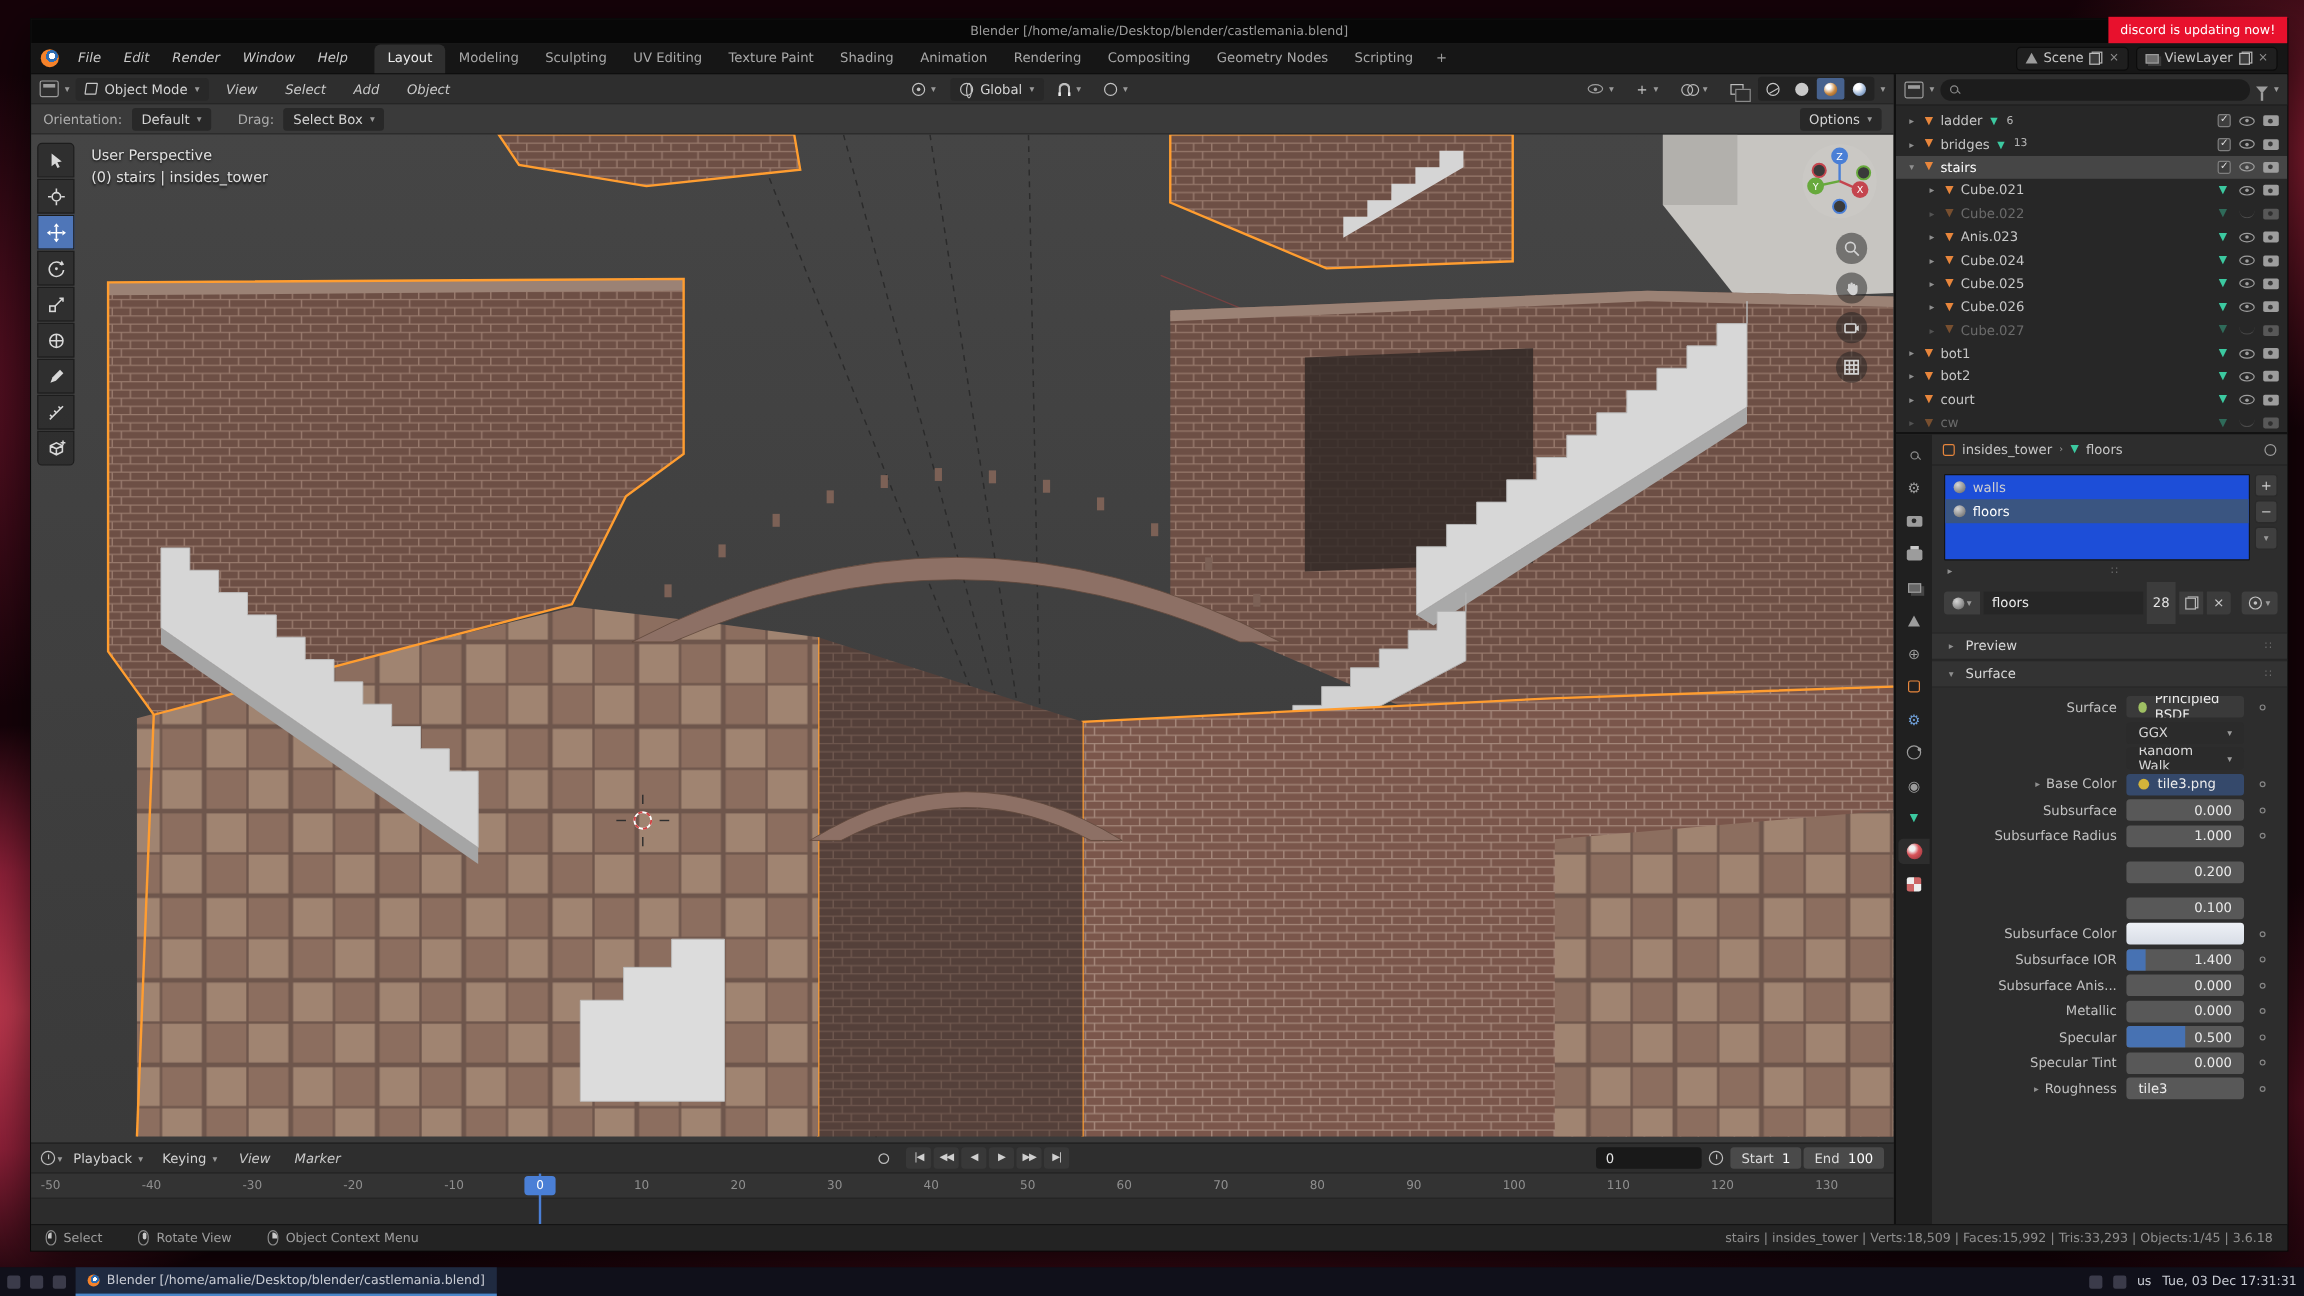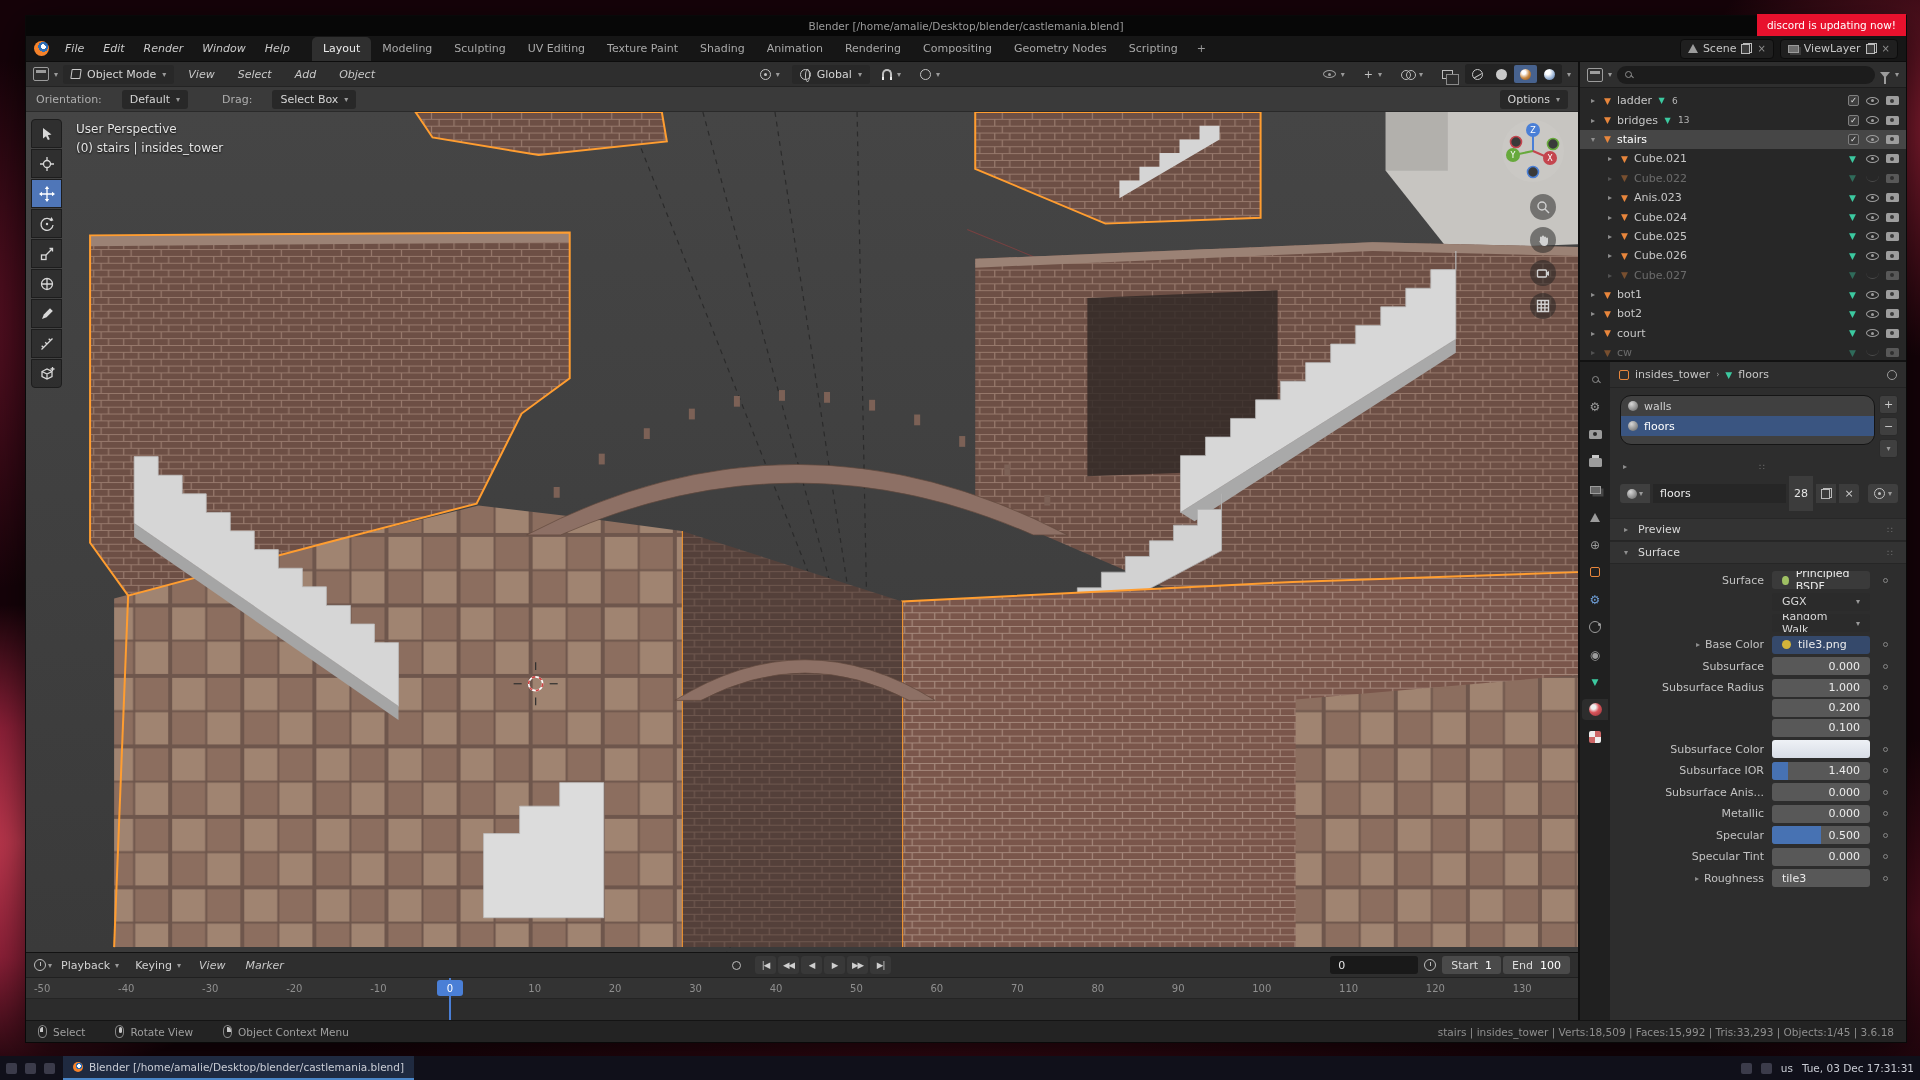--- a/index.html
+++ b/index.html
@@ -27,21 +27,21 @@
   .topright{margin-left:auto;display:flex;gap:6px;align-items:center;}
   .topfield{display:flex;align-items:center;gap:5px;background:#1f1f1f;border:1px solid #0c0c0c;border-radius:4px;padding:2px 7px;height:20px;}
   .topfield .x{color:#8d8d8d;font-size:10px;}
   .ic-scene{width:0;height:0;border-left:5px solid transparent;border-right:5px solid transparent;border-bottom:9px solid #9c9c9c;position:relative;}
   .ic-layers{width:11px;height:8px;background:#6e6e6e;border:1px solid #9c9c9c;box-shadow:2px 2px 0 #3c3c3c;}
   .cv{font-size:8px;color:#9a9a9a;}
   
   .content{flex:1;display:flex;min-height:0;}
   .leftcol{flex:1;display:flex;flex-direction:column;min-width:0;border-right:2px solid #101010;}
   .vph{height:25px;background:#2e2e2e;border-bottom:1px solid #232323;display:flex;align-items:center;padding:0 7px;gap:5px;flex:0 0 auto;}
-  .vph2{height:25px;background:#3a3a3a;border-bottom:1px solid #2a2a2a;display:flex;align-items:center;padding:0 10px;gap:20px;flex:0 0 auto;}
+  .vph2{height:25px;background:#3a3a3a;border-bottom:1px solid #2a2a2a;display:flex;align-items:center;padding:0 10px;gap:8px;flex:0 0 auto;}
   .hbtn{display:flex;align-items:center;gap:5px;padding:2px 7px;border-radius:3px;height:19px;color:#d2d2d2;}
   .hdrop{display:flex;align-items:center;gap:6px;background:#282828;border-radius:3px;height:19px;padding:0 8px;color:#d5d5d5;}
   .hlabel{color:#aeaeae;}
   .edicon{width:16px;height:14px;border:1.3px solid #9c9c9c;border-radius:2px;position:relative;}
   .edicon::after{content:'';position:absolute;left:2px;top:2px;right:2px;height:3px;background:#9c9c9c;}
   .i-cube{width:10px;height:10px;border:1.4px solid #c9c9c9;border-radius:1px;transform:skewX(-8deg);}
   .i-globe{width:11px;height:11px;border:1.3px solid #c3c3c3;border-radius:50%;position:relative;}
   .i-globe::after{content:'';position:absolute;left:4px;top:-1px;width:3px;height:11px;border:1px solid #c3c3c3;border-radius:50%;}
   .i-mag{width:10px;height:11px;border:2.4px solid #bfbfbf;border-bottom:none;border-radius:6px 6px 0 0;position:relative;}
   .i-mag::before,.i-mag::after{content:'';position:absolute;bottom:0;width:2.4px;height:3px;background:#ececec;}
@@ -129,21 +129,21 @@
   .ic-camgray{width:13px;height:9px;background:#9c9c9c;border-radius:1.5px;position:relative;}
   .ic-camgray::after{content:'';position:absolute;left:4.4px;top:2.4px;width:4px;height:4px;border-radius:50%;background:#2a2a2a;}
   .ic-phys{width:12px;height:12px;border:1.3px solid #9c9c9c;border-radius:50%;position:relative;}
   .ic-phys::after{content:'';position:absolute;right:-1px;top:1px;width:3px;height:3px;border-radius:50%;background:#9c9c9c;}
   .ic-mat{width:13px;height:13px;border-radius:50%;background:radial-gradient(circle at 35% 32%, #f0f0f0 0 18%, #d8545a 45%, #8c2f36 100%);}
   .ic-tex{width:12px;height:12px;border-radius:2px;background:#c66;background:conic-gradient(#c66 0 25%, #eee 0 50%, #c66 0 75%, #eee 0);}
   .pcontent{flex:1;display:flex;flex-direction:column;min-width:0;overflow:hidden;}
   .pnav{height:26px;display:flex;align-items:center;gap:6px;padding:0 9px;border-bottom:1px solid #232323;text-align:right;}
   .pin{width:10px;height:10px;border:1.3px solid #9c9c9c;border-radius:50%;margin-left:auto;}
   .slotwrap{display:flex;padding:7px 8px 2px 10px;gap:4px;}
-  .slotlist{flex:1;background:#404040;border:1px solid #151515;border-radius:11px;overflow:hidden;height:50px;}
+  .slotlist{flex:1;background:#1d4ed8;border:1px solid #151515;border-radius:1px;overflow:hidden;height:72px;}
   .slotrow{height:20px;display:flex;align-items:center;gap:6px;padding:0 7px;color:#cfcfcf;}
   .slotrow.sel{background:#3a5581;color:#fff;}
   .msph{width:10px;height:10px;border-radius:50%;background:radial-gradient(circle at 35% 30%, #d6d6d6, #5e5e5e);}
   .slotbtns{display:flex;flex-direction:column;gap:3px;}
   .sqb{width:19px;height:19px;background:#3f3f3f;border:1px solid #2a2a2a;border-radius:3px;display:flex;align-items:center;justify-content:center;color:#ccc;}
   .griprow{height:13px;display:flex;align-items:center;padding:0 10px;color:#6f6f6f;font-size:9px;}
   .griprow .mid{flex:1;text-align:center;letter-spacing:2px;}
   .dbrow{display:flex;align-items:center;gap:3px;padding:3px 8px 7px 10px;}
   .browse{width:30px;height:19px;background:#3f3f3f;border-radius:3px 0 0 3px;display:flex;align-items:center;justify-content:center;gap:2px;}
   .namefield{flex:1;height:19px;background:#262626;display:flex;align-items:center;padding:0 7px;color:#ececec;}
@@ -164,21 +164,21 @@
   .pctl{position:relative;height:18px;border-radius:3px;background:#585858;display:flex;align-items:center;justify-content:flex-end;padding:0 10px;color:#ececec;overflow:hidden;}
   .pctl .fill{position:absolute;left:0;top:0;bottom:0;background:#4772b3;}
   .pctl span{position:relative;}
   .pctl.drop{background:#2b2b2b;justify-content:space-between;color:#d8d8d8;}
   .pctl.shader{background:#3a3a3a;justify-content:flex-start;gap:7px;}
   .ndot{width:9px;height:9px;border-radius:50%;background:#9fc063;}
   .ydot{width:9px;height:9px;border-radius:50%;background:#d3b43a;position:relative;}
   .pctl.tex{background:#35496b;justify-content:flex-start;gap:7px;}
   .pctl.texg{background:#585858;justify-content:flex-start;gap:7px;}
   .pctl.swatch{background:linear-gradient(#eef1f6,#d8dde6);}
-  .pstack{display:flex;flex-direction:column;gap:2px;}
+  .pstack{display:flex;flex-direction:column;gap:12px;}
   .pdot{width:5px;height:5px;border:1px solid #858585;border-radius:50%;justify-self:center;}
   
   .statusbar{height:22px;background:#232323;border-top:1px solid #141414;display:flex;align-items:center;padding:0 12px;gap:30px;color:#9f9f9f;font-size:10.5px;flex:0 0 auto;}
   .hint{display:flex;align-items:center;gap:6px;}
   .mouse{width:9px;height:13px;border:1px solid #8a8a8a;border-radius:4.5px/5.5px;position:relative;}
   .mouse.m-left::before{content:'';position:absolute;left:0.5px;top:0.5px;width:3.5px;height:5px;background:#c8c8c8;border-radius:3.5px 0 0 0;}
   .mouse.m-mid::before{content:'';position:absolute;left:2.8px;top:0.5px;width:2.5px;height:6px;background:#c8c8c8;border-radius:2px;}
   .mouse.m-right::before{content:'';position:absolute;right:0.5px;top:0.5px;width:3.5px;height:5px;background:#c8c8c8;border-radius:0 3.5px 0 0;}
   .stats{margin-left:auto;color:#8f8f8f;}
   .taskbar{position:absolute;left:0;right:0;bottom:0;height:24px;background:#10101a;display:flex;align-items:center;padding:0 6px;gap:8px;z-index:40;color:#c9ccd4;font-size:10.5px;}

